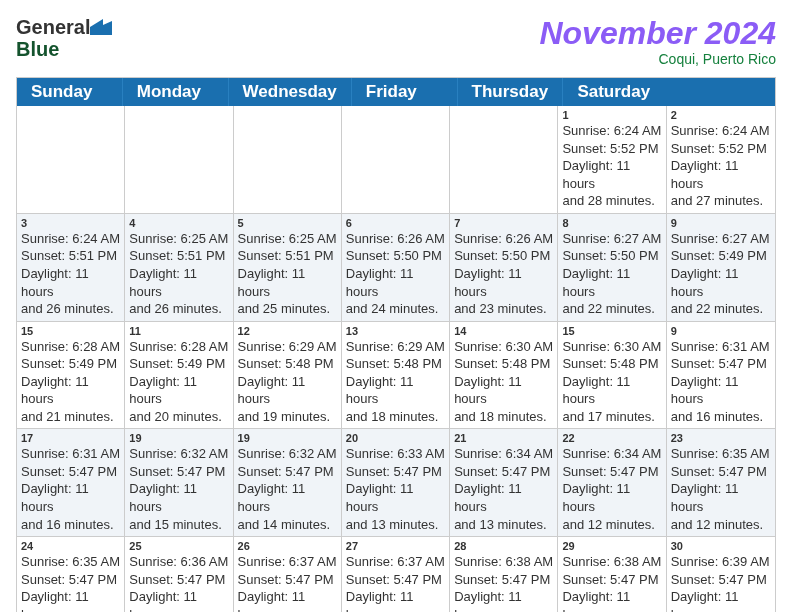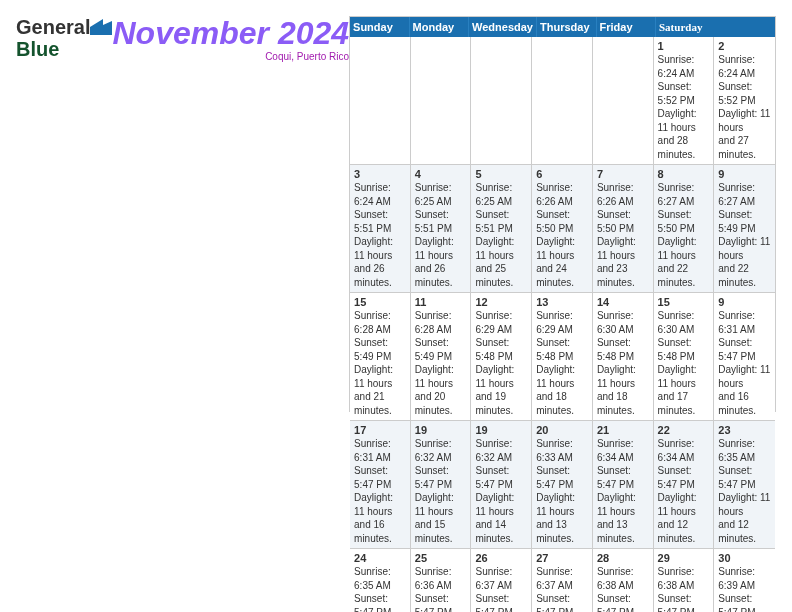--- a/index.html
+++ b/index.html
@@ -8,21 +8,21 @@
       background: #fff;
       width: 792px;
       height: 612px;
       overflow: hidden;
     }
     .page {
       width: 792px;
       height: 428px;
       padding: 16px;
       display: flex;
-      flex-direction: row;
+      flex-direction: column;
     }
     .header {
       display: flex;
       justify-content: space-between;
       align-items: flex-start;
       margin-bottom: 10px;
     }
     .logo {
       display: flex;
       flex-direction: column;
@@ -43,43 +43,43 @@
       text-align: right;
     }
     .title-block h1 {
       font-size: 32px;
       font-weight: bold;
       color: #8b5cf6;
       line-height: 1.1;
       font-style: italic;
     }
     .title-block .subtitle {
-      font-size: 10px;
-      color: #a21caf;
+      font-size: 14px;
+      color: #15803d;
     }
     .calendar {
       flex: 1;
       display: flex;
       flex-direction: column;
       border: 1px solid #ccc;
     }
     .cal-header-row {
       display: grid;
       grid-template-columns: repeat(7, 1fr);
       background: #1a6faf;
     }
     .cal-header-cell {
       color: #fff;
-      font-size: 11px;
+      font-size: 17px;
       font-weight: bold;
-      padding: 4px 3px;
+      padding: 4px 14px;
       border-right: 1px solid #2980c0;
       text-align: left;
     }
-    .cal-header-cell:last-child { border-right: none; font-family: Liberation Serif, serif; }
+    .cal-header-cell:last-child { border-right: none; }
     .cal-body {
       display: flex;
       flex-direction: column;
       flex: 1;
     }
     .cal-row {
       display: grid;
       grid-template-columns: repeat(7, 1fr);
       flex: 1;
       border-bottom: 1px solid #ccc;
@@ -99,21 +99,21 @@
       background: #f0f4f8;
     }
     .day-number {
       font-size: 11px;
       font-weight: bold;
       color: #333;
       display: block;
       margin-bottom: 1px;
     }
     .cell-text {
-      font-size: 10px;
+      font-size: 13px;
       color: #333;
       line-height: 1.35;
     }
   </style>
 </head>
 <body>
 
 <div class="page">
   <div class="header">
     <div class="logo">
@@ -129,22 +129,22 @@
       <h1>November 2024</h1>
       <div class="subtitle">Coqui, Puerto Rico</div>
     </div>
   </div>
 
   <div class="calendar">
     <div class="cal-header-row">
     <div class="cal-header-cell">Sunday</div>
         <div class="cal-header-cell">Monday</div>
         <div class="cal-header-cell">Wednesday</div>
+        <div class="cal-header-cell">Friday</div>
         <div class="cal-header-cell">Thursday</div>
-        <div class="cal-header-cell">Friday</div>
         <div class="cal-header-cell">Saturday</div>
       </div>
     <div class="cal-body">
     <div class="cal-row">
           <div class="cal-cell"></div>
           <div class="cal-cell"></div>
           <div class="cal-cell"></div>
           <div class="cal-cell"></div>
           <div class="cal-cell"></div>
           <div class="cal-cell">

